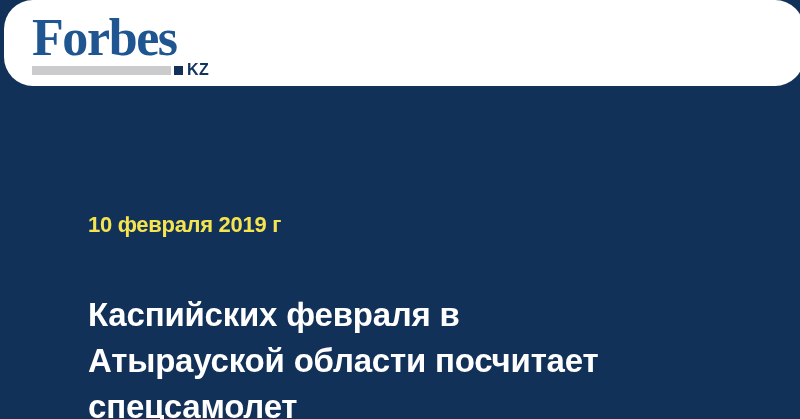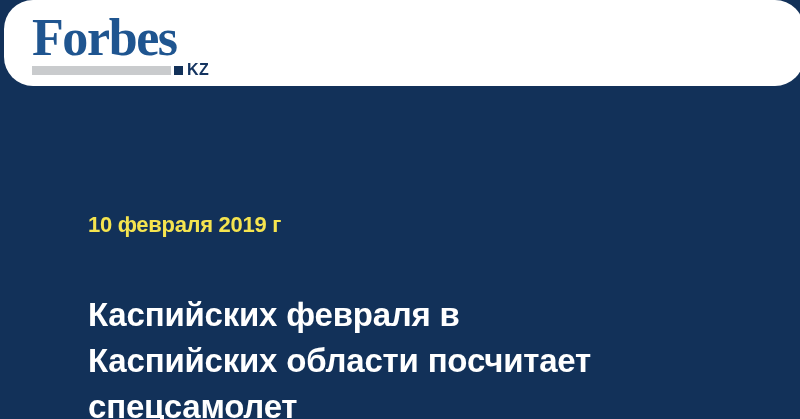--- a/index.html
+++ b/index.html
@@ -130,18 +130,18 @@
       <span class="logo-kz-text">KZ</span>
     </a>
   </div>
 
   <div class="body-area">
 
     <div class="date">10 февраля 2019 г</div>
 
     <h1 class="headline">
       <span class="headline-line">Каспийских февраля в</span>
-      <span class="headline-line">Каспийских области посчитает</span>
+      <span class="headline-line">Атырауской области посчитает</span>
       <span class="headline-line">спецсамолет</span>
     </h1>
 
   </div>
 </div>
 
 </body></html>

